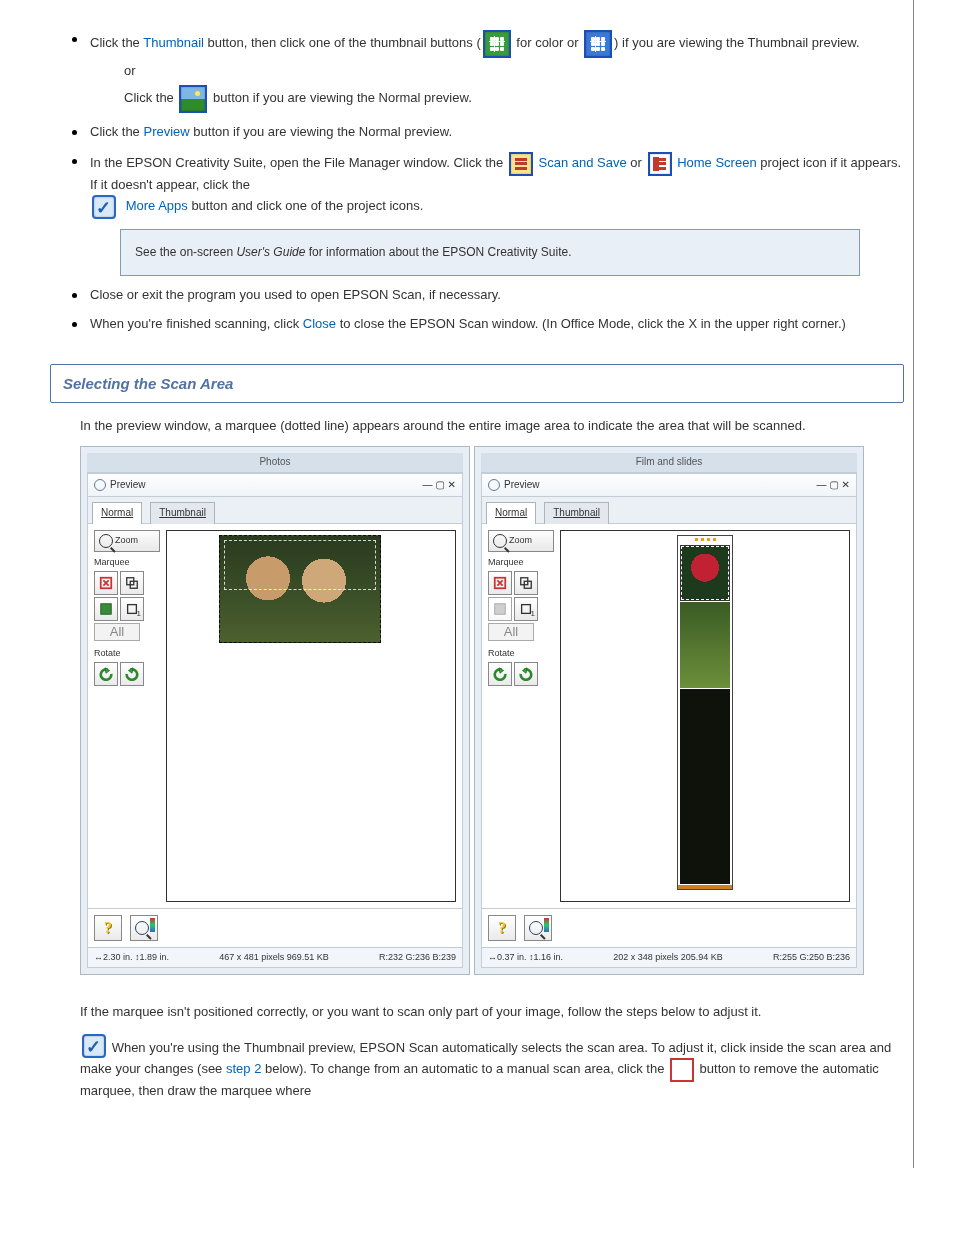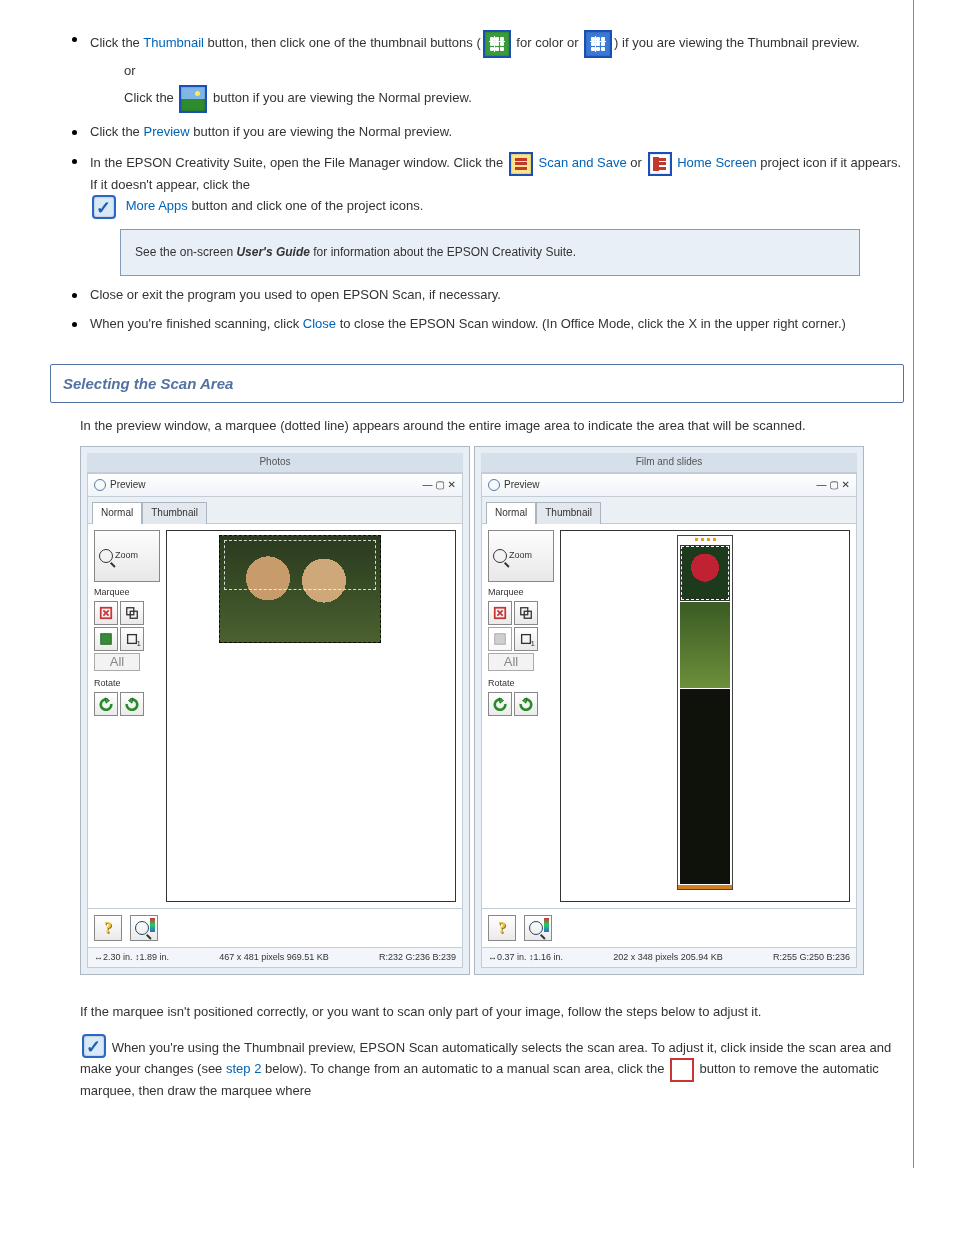--- a/index.html
+++ b/index.html
@@ -125,21 +125,21 @@
     top:-2px; left:2px;
     font-size:18px;
     font-weight:bold;
     color:#1d5fb5;
   }
   .link {
     color: #0063b6;
     text-decoration: none;
     cursor: pointer;
   }
-  .ital { font-style: italic; font-weight: bold; }
+  .ital { font-style: italic; }
   .note-box {
     margin: 10px 0 10px 30px;
     width: 710px;
     border: 1px solid #7f9db9;
     background: #e8eff7;
     padding: 14px 14px;
     font-size: 12px;
   }
   .section-hdr {
     margin: 30px 0 6px 0;
@@ -191,24 +191,25 @@
   }
   .pv-title .glass {
     width:10px; height:10px;
     border:1px solid #5b7aa3;
     border-radius:50%;
     position:relative;
   }
   .tabs {
     display:flex;
     padding:4px 4px 0 4px;
-    gap:0;
+    gap:8px;
     font-size:10px;
     background:#ebf0f5;
     border-bottom:1px solid #c4cdd6;
+    text-decoration:underline;
   }
   .tabs .tab {
     border:1px solid #a9b5c1;
     border-bottom:none;
     padding:3px 8px;
     background:#fff;
     position:relative;
     top:1px;
   }
   .tabs .tab.inact { background:#e3e8ee; }
@@ -217,21 +218,21 @@
     padding:6px;
     gap:6px;
   }
   .pvside {
     width:66px;
     font-size:9px;
   }
   .zbtn {
     border:1px solid #888;
     background:linear-gradient(#fdfdfd,#e8e8e8);
-    padding:18px 4px;
+    padding:3px 4px;
     display:flex;
     align-items:center;
     gap:2px;
     margin-bottom:4px;
   }
   .mag {
     width:12px; height:12px;
     border:1.5px solid #333;
     border-radius:50%;
     position:relative;

